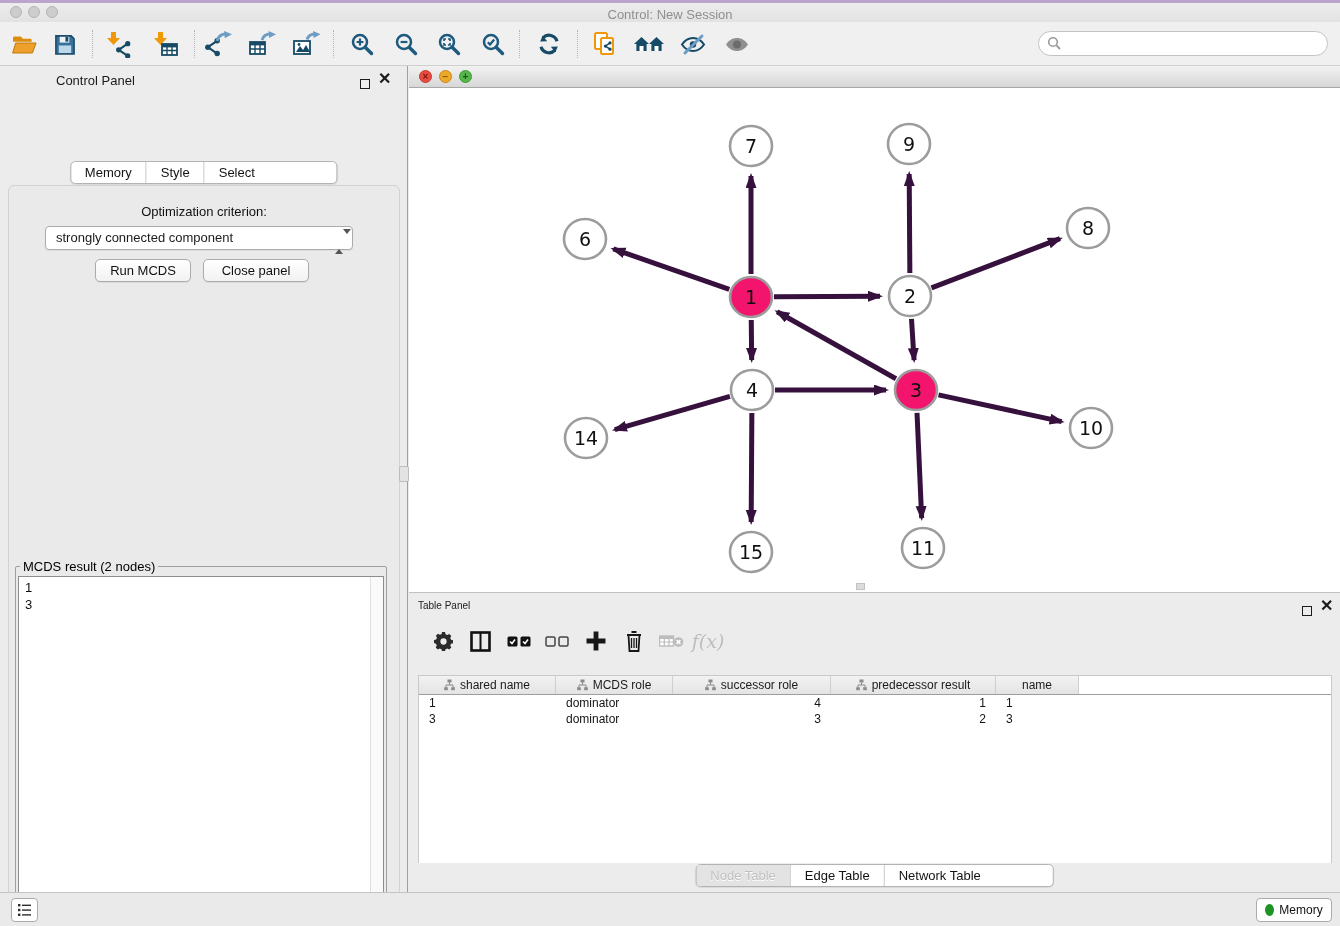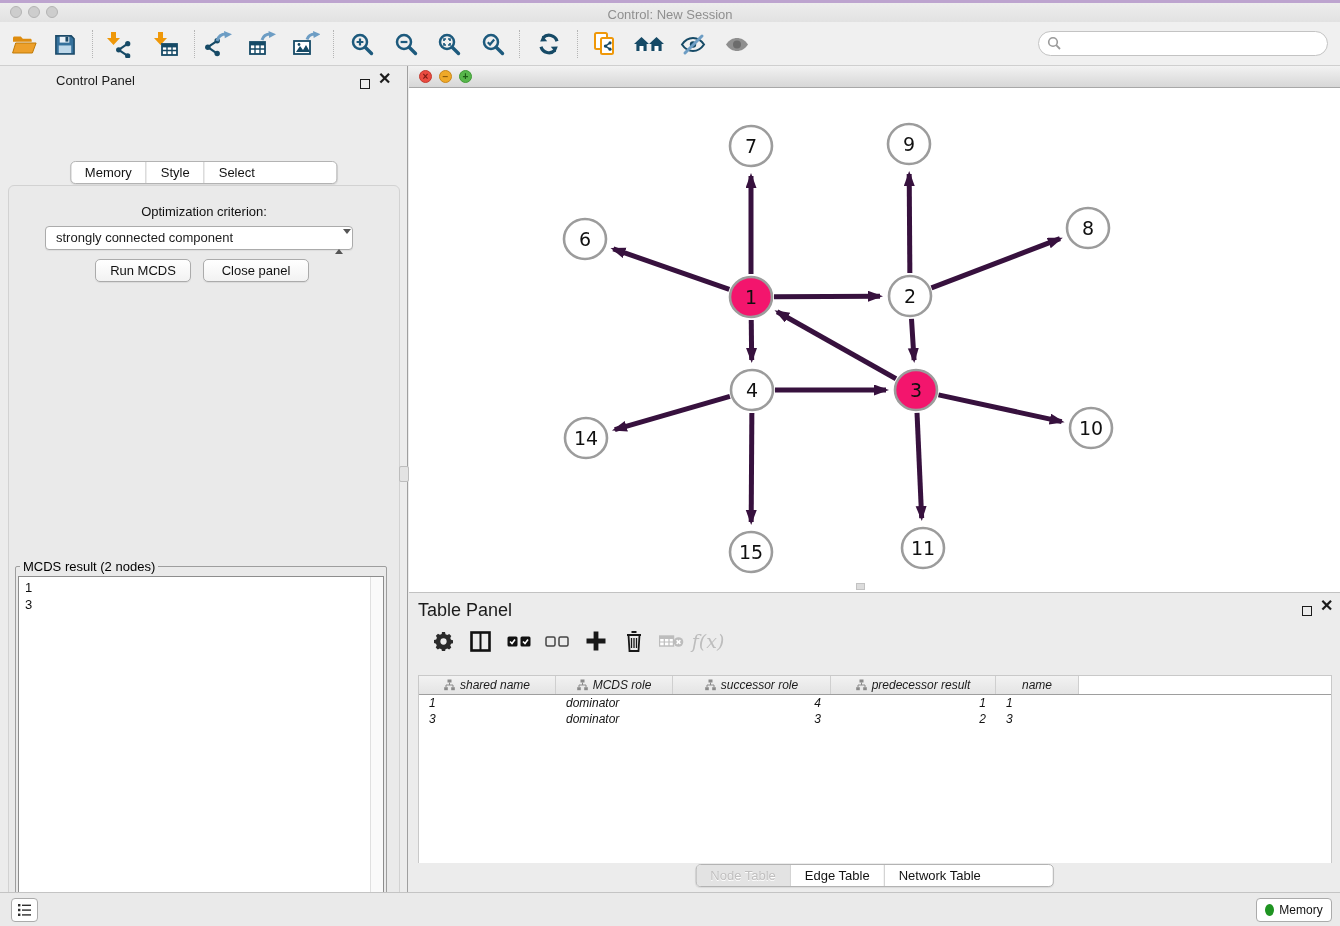--- a/index.html
+++ b/index.html
@@ -69,26 +69,26 @@
   .tl2.grn { background:#57b64b; border:1px solid #3f9a36; color:#1c5b16; }
   #net-title { width:100%; text-align:center; top:4px; font-size:13px; color:#2e2e2e; }
   #net-svg { left:0; top:22px; }
   #net-grip { left:447px; top:517px; width:9px; height:7px; background:#dcdcdc; border:1px solid #c2c2c2; }
 
   
   #v-grip { left:399px; top:466px; width:10px; height:16px; background:#e3e3e3; border:1px solid #bdbdbd; border-radius:2px; }
 
   
   #table-panel { left:409px; top:592px; width:931px; height:300px; background:#ececec; border-top:1px solid #c2c2c2; }
-  #tp-title { left:9px; top:7px; font-size:18px; color:#1b1b1b; }
+  #tp-title { left:9px; top:7px; font-size:10px; color:#1b1b1b; }
   #tp-toolbar { left:8px; top:28px; width:915px; height:40px; }
   .tp-btn { width:32px; height:32px; top:4px; display:flex; align-items:center; justify-content:center; }
   #fx-label { font-family:"DejaVu Serif", serif; font-style:italic; font-size:19px; color:#bdbdbd; }
 
-  #node-table { left:9px; top:82px; width:914px; height:188px; background:#fff; border:1px solid #c9c9c9; border-bottom:none; overflow:hidden;font-style:italic; }
+  #node-table { left:9px; top:82px; width:914px; height:188px; background:#fff; border:1px solid #c9c9c9; border-bottom:none; overflow:hidden; }
   #nt-header { display:flex; height:19px; border-bottom:1px solid #9e9e9e; }
   .nt-h { background:linear-gradient(#f2f2f2,#e4e4e4); border-right:1px solid #cfcfcf; font-size:12px; color:#1b1b1b;
           display:flex; align-items:center; justify-content:center; gap:5px; white-space:nowrap; overflow:hidden; }
   .nt-row { display:flex; height:16px; font-size:12px; color:#141414; }
   .nt-c { padding:1px 10px 0 10px; white-space:nowrap; overflow:hidden; }
   #tp-tabs { left:50%; transform:translateX(-50%); top:271px; }
 
   
   #status-bar { left:0; top:892px; width:1340px; height:34px; background:#eaeaea; border-top:1px solid #c4c4c4; }
   #list-btn { left:11px; top:5px; width:27px; height:24px; background:#fff; border:1px solid #ababab; border-radius:4px;

